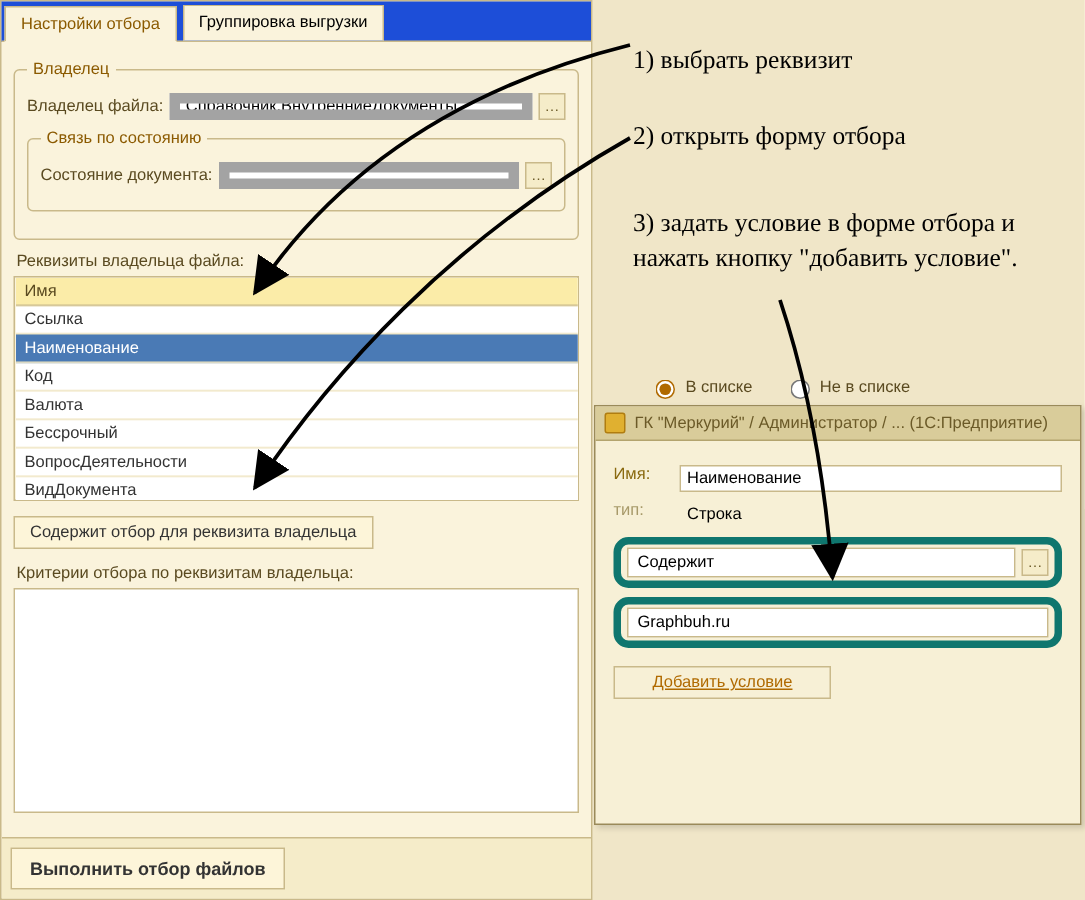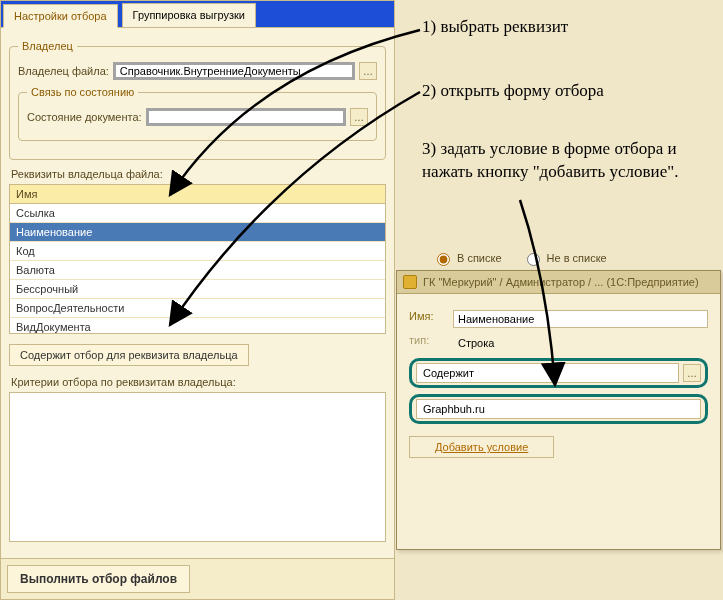--- a/index.html
+++ b/index.html
@@ -59,21 +59,21 @@
   }
   .row {
     display: flex;
     align-items: center;
     gap: 4px;
     margin: 4px 0;
   }
   .lbl { color: #5a4a20; white-space: nowrap; }
   .txt {
     flex: 1;
-    border: 3px solid #a3a3a3;
+    border: 7px solid #a3a3a3;
     background: #fff;
     padding: 2px 4px;
     height: 18px;
     font-size: 11px;
   }
   .dots-btn {
     width: 18px; height: 18px;
     border: 1px solid #c9b98a;
     background: #f5ecc9;
     display: flex;
@@ -177,21 +177,21 @@
     border: 1px solid #c9b98a;
     background: #fff;
     padding: 2px 4px;
     height: 18px;
     font-size: 11px;
   }
   .mini-input.ro { background: transparent; border-color: transparent; height: auto; }
   .hl-box {
     display: flex;
     align-items: center;
-    border: 3px solid #0f766e;
+    border: 5px solid #0f766e;
     border-radius: 10px;
     padding: 2px 4px;
     margin: 6px 0;
   }
   .hl-input {
     flex: 1;
     border: 1px solid #c9b98a;
     background: #fff;
     padding: 3px 6px;
     height: 20px;
@@ -273,21 +273,21 @@
 
     <div class="section-label" style="margin-top:10px;">Критерии отбора по реквизитам владельца:</div>
     <div class="criteria-box"></div>
   </div>
 
   <div class="bottom-bar">
     <span class="btn bold">Выполнить отбор файлов</span>
   </div>
 </div>
 
-<div class="annotation" style="left:422px; top:16px;">1) выбрать реквизит</div>
+<div class="annotation" style="left:422px; top:29px;">1) выбрать реквизит</div>
 <div class="annotation" style="left:422px; top:80px;">2) открыть форму отбора</div>
 <div class="annotation" style="left:422px; top:138px; width:290px;">3) задать условие в форме отбора и нажать кнопку "добавить условие".</div>
 
 <div class="radio-row">
   <label>
     <input type="radio" name="lst" checked="" style="">
     <span>В списке</span>
   </label>
   <label>
     <input type="radio" name="lst" style="">

